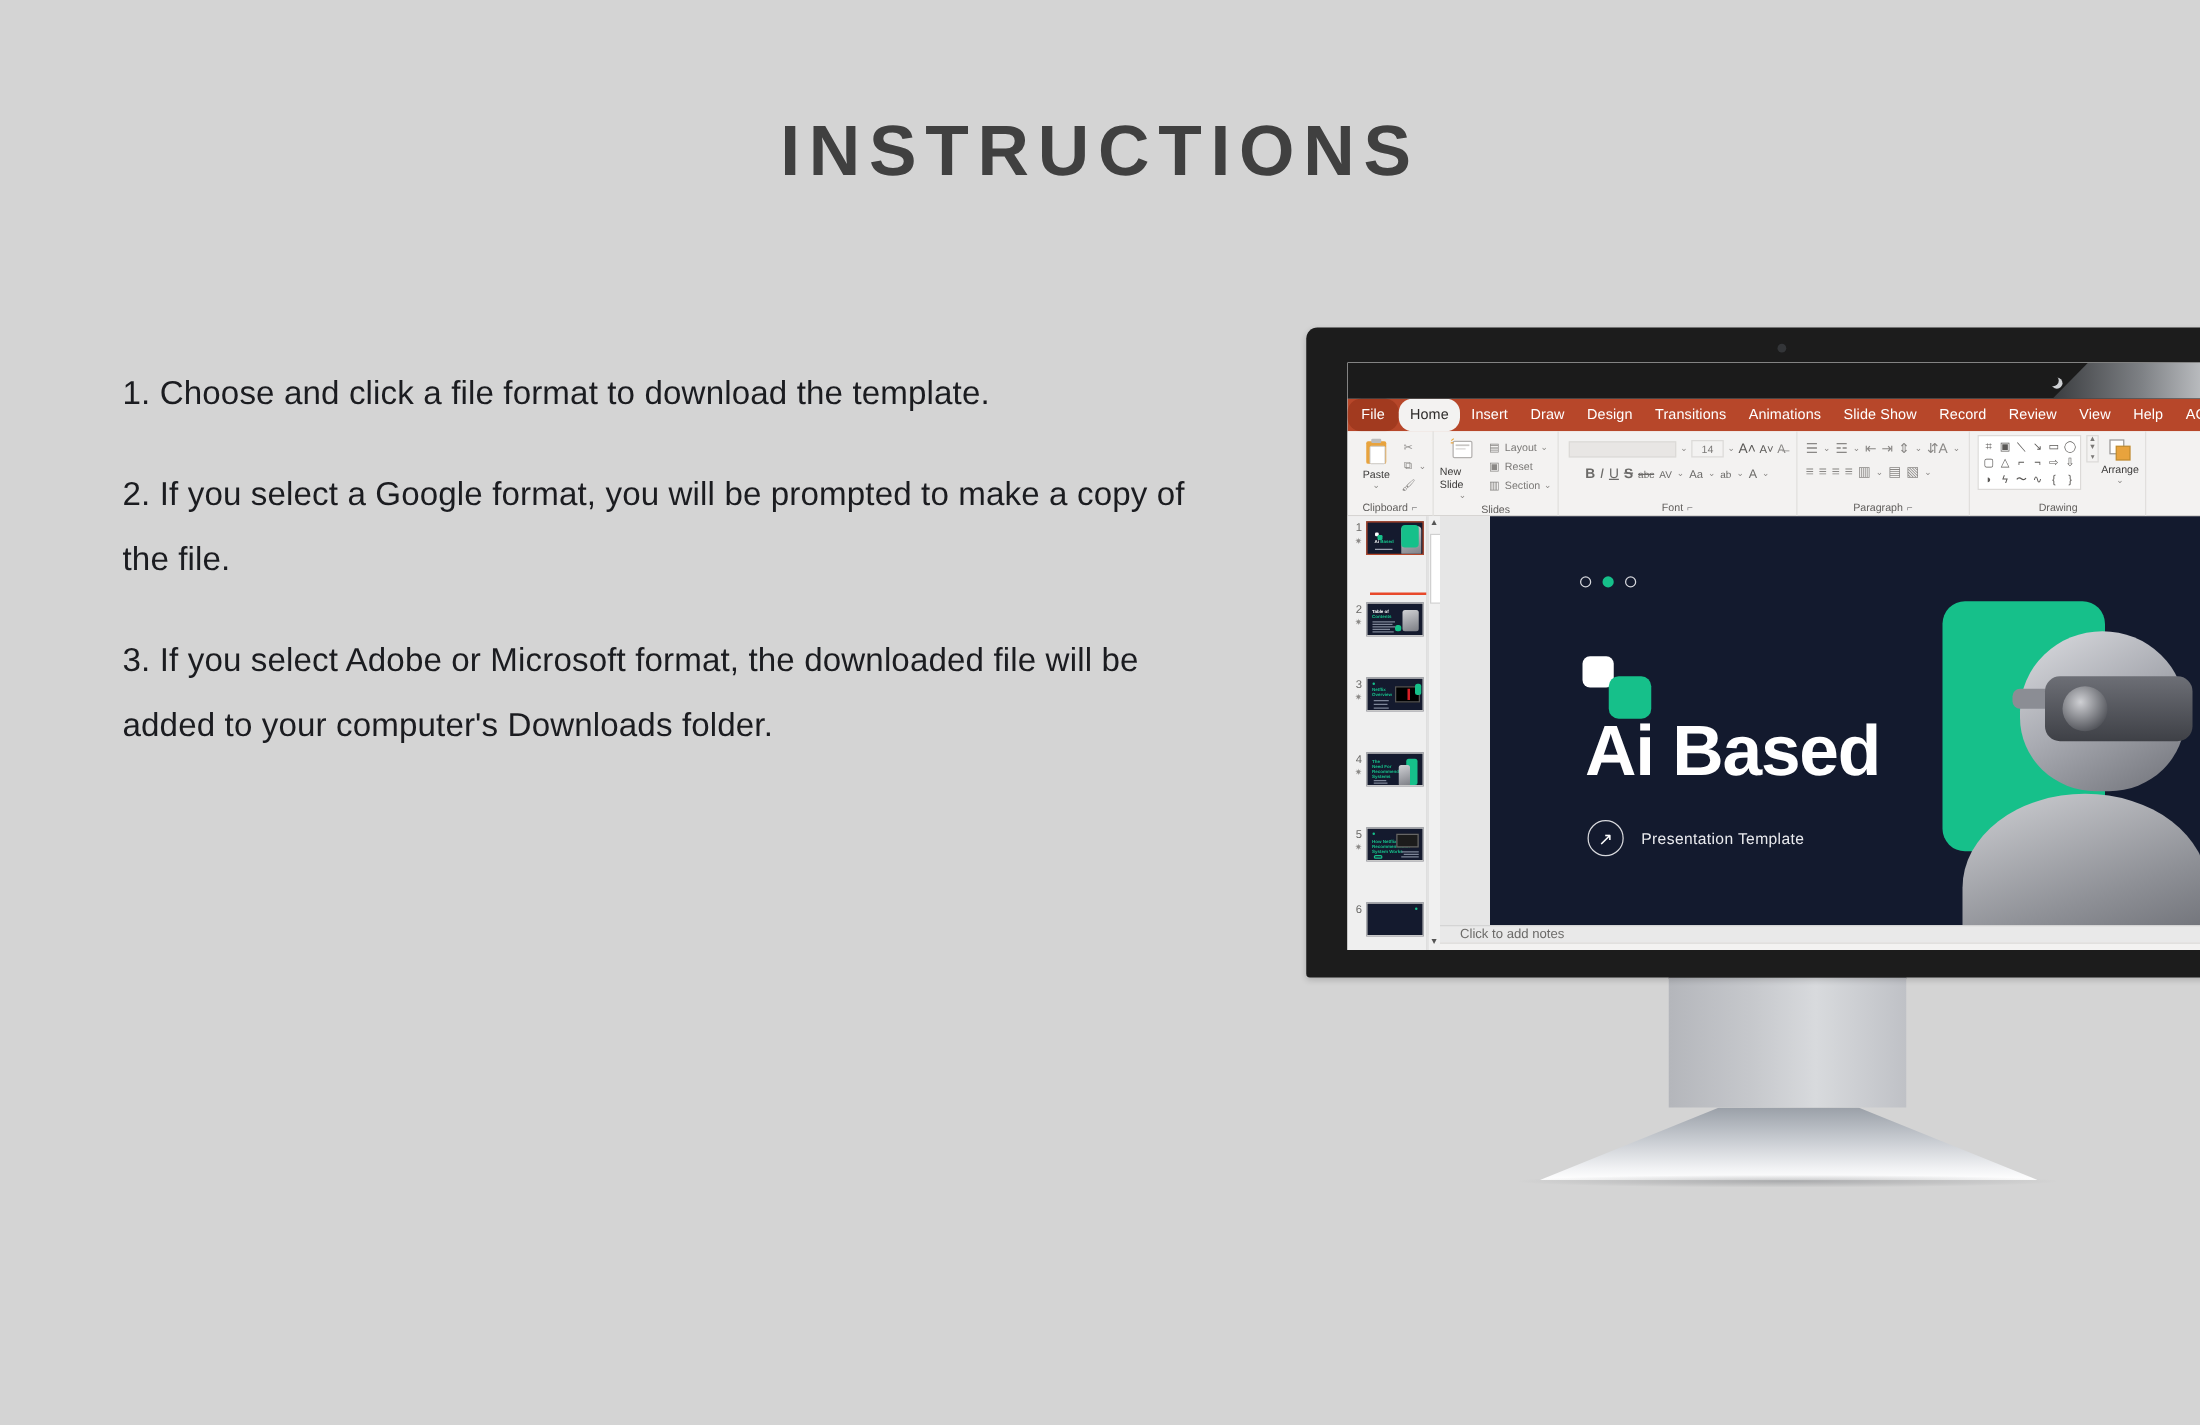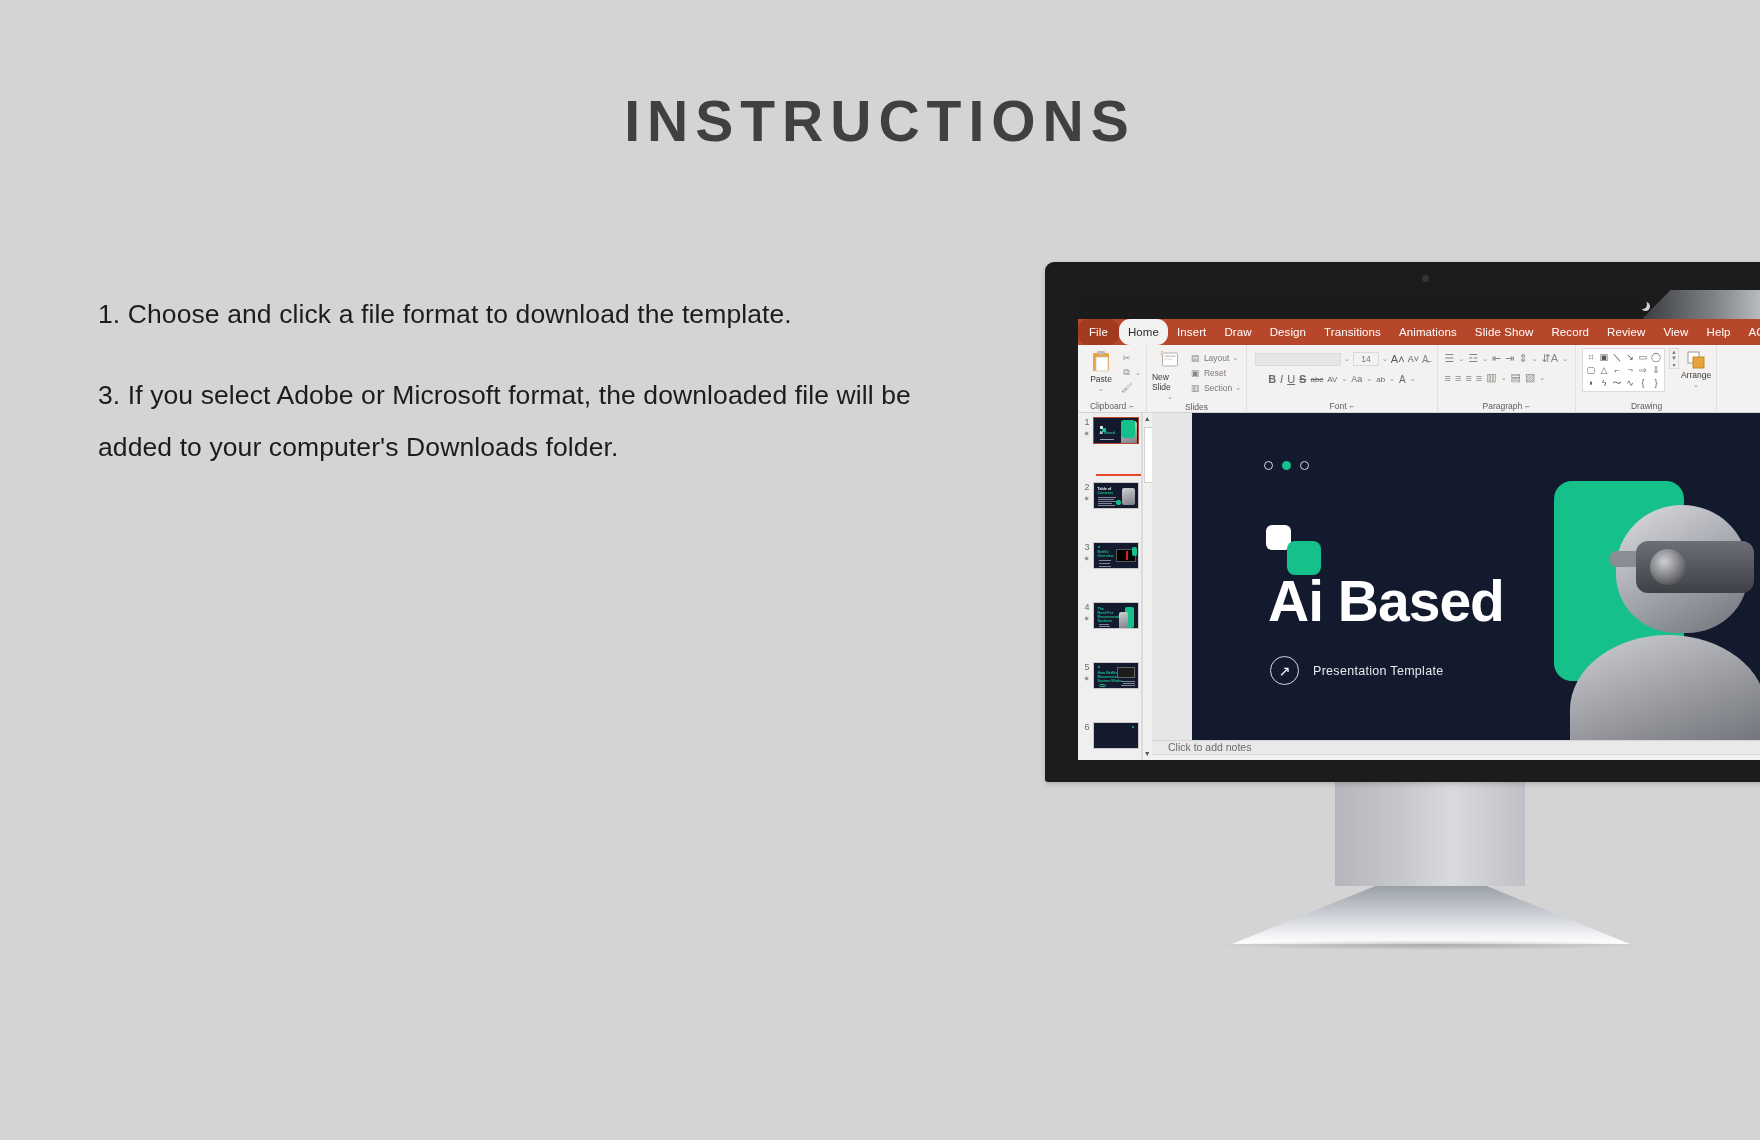--- a/index.html
+++ b/index.html
@@ -361,20 +361,21 @@
 </style>
 </head>
 <body>
 
 <div id="root">
 
   <div class="page-title">INSTRUCTIONS</div>
 
   <div class="instructions">
     <div class="instr-item">1. Choose and click a file format to download the template.</div>
+    <div class="instr-item">2. If you select a Google format, you will be prompted to make a copy of the file.</div>
     <div class="instr-item">3. If you select Adobe or Microsoft format, the downloaded file will be added to your computer's Downloads folder.</div>
   </div>
 
   <div class="monitor">
 
     <div class="neck-top-line"></div>
     <div class="neck"></div>
     <div class="base"></div>
     <div class="base-shadow"></div>
 

